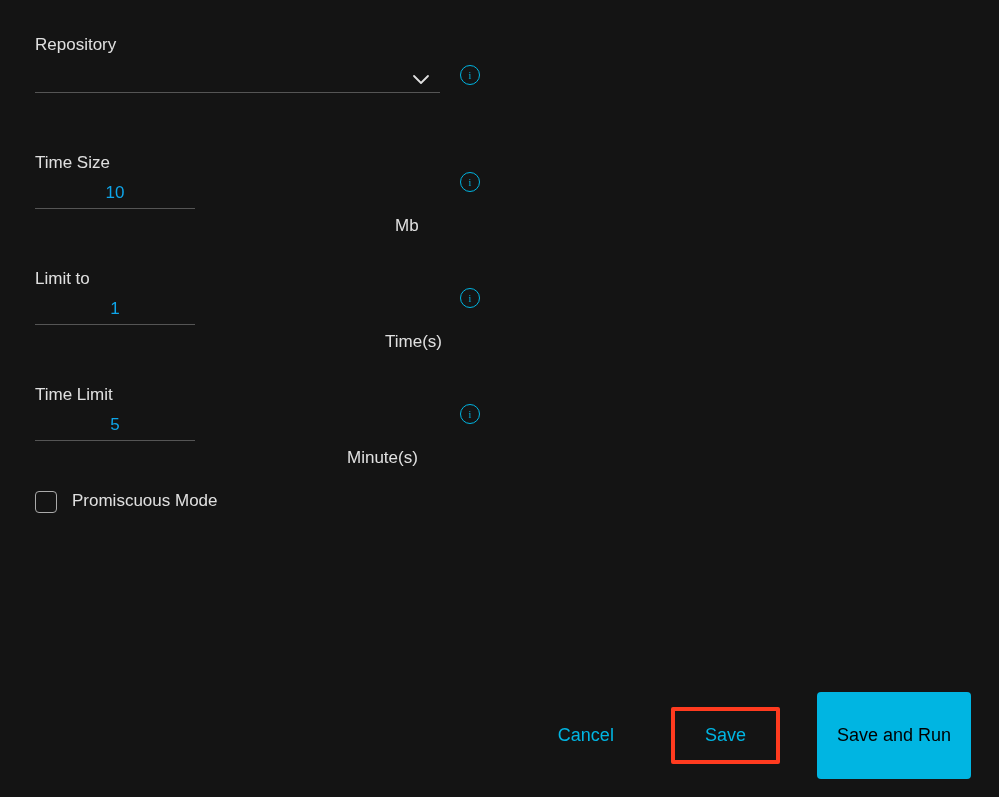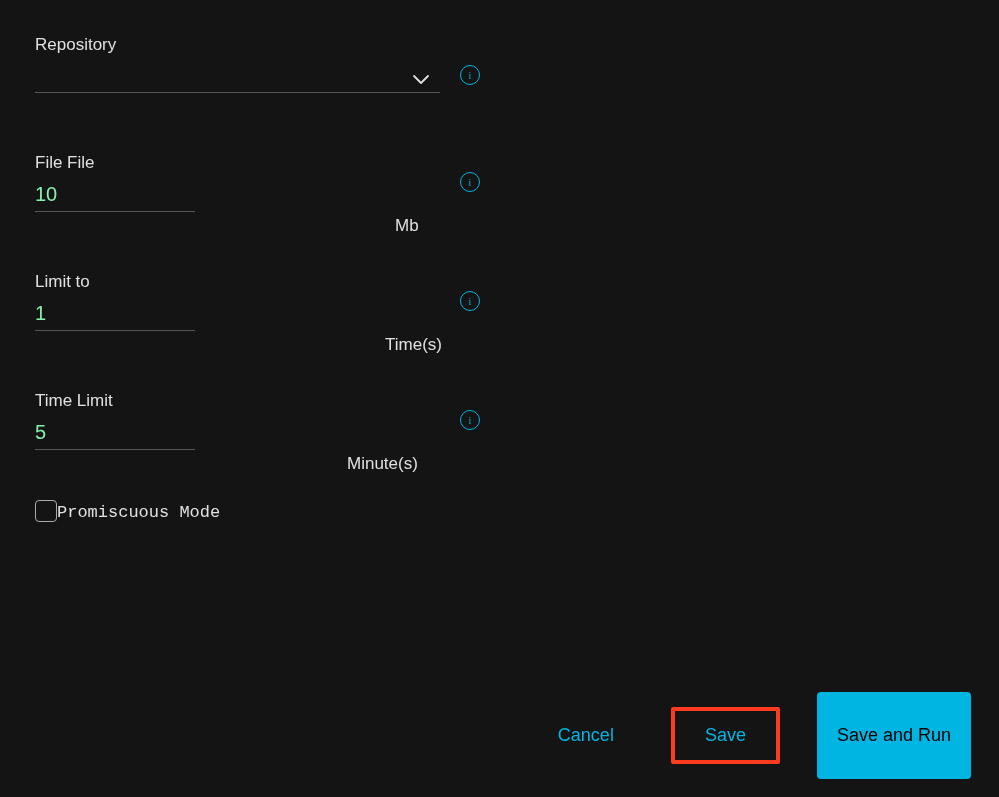--- a/index.html
+++ b/index.html
@@ -66,25 +66,26 @@
     }
     .info-icon::after {
       content: "i";
       font-family: Georgia, serif;
       font-style: normal;
     }
     .text-input {
       background: transparent;
       border: none;
       border-bottom: 1px solid #555;
-      color: #86efac;
-      font-size: 20px;
+      color: #0ea5e9;
+      font-size: 17px;
       padding: 5px 0;
       width: 160px;
       outline: none;
+      text-align: center;
     }
     .unit-label {
       position: absolute;
       left: 360px;
       top: 38px;
       font-size: 17px;
       color: #e0e0e0;
     }
     .unit-label.files {
       left: 350px;
@@ -92,23 +93,23 @@
     .unit-label.minutes {
       left: 312px;
     }
     .info-right {
       position: absolute;
       left: 425px;
       top: -8px;
     }
     .checkbox-row {
       display: flex;
-      align-items: flex-end;
+      align-items: flex-start;
+      gap: 15px;
       margin-top: -10px;
-      font-family: Liberation Mono, monospace;
     }
     .checkbox {
       width: 22px;
       height: 22px;
       border: 1.5px solid #aaa;
       border-radius: 4px;
       background: transparent;
       cursor: pointer;
     }
     .checkbox-label {
@@ -175,21 +176,21 @@
           <svg viewBox="0 0 18 12" width="18" height="12">
               <path d="M2 2 L9 9 L16 2" stroke="#e0e0e0" stroke-width="1.8" fill="none" stroke-linecap="round" stroke-linejoin="round"></path>
             </svg>
         </span>
       </div>
       <div class="info-icon"></div>
     </div>
   </div>
 
   <div class="field-group">
-    <div class="field-label">File File</div>
+    <div class="field-label">Time Size</div>
     <div class="input-with-info">
       <input type="text" class="text-input" value="10" style="">
       <div class="info-icon info-right"></div>
       <div class="unit-label">Mb</div>
     </div>
   </div>
 
   <div class="field-group">
     <div class="field-label">Limit to</div>
     <div class="input-with-info">

